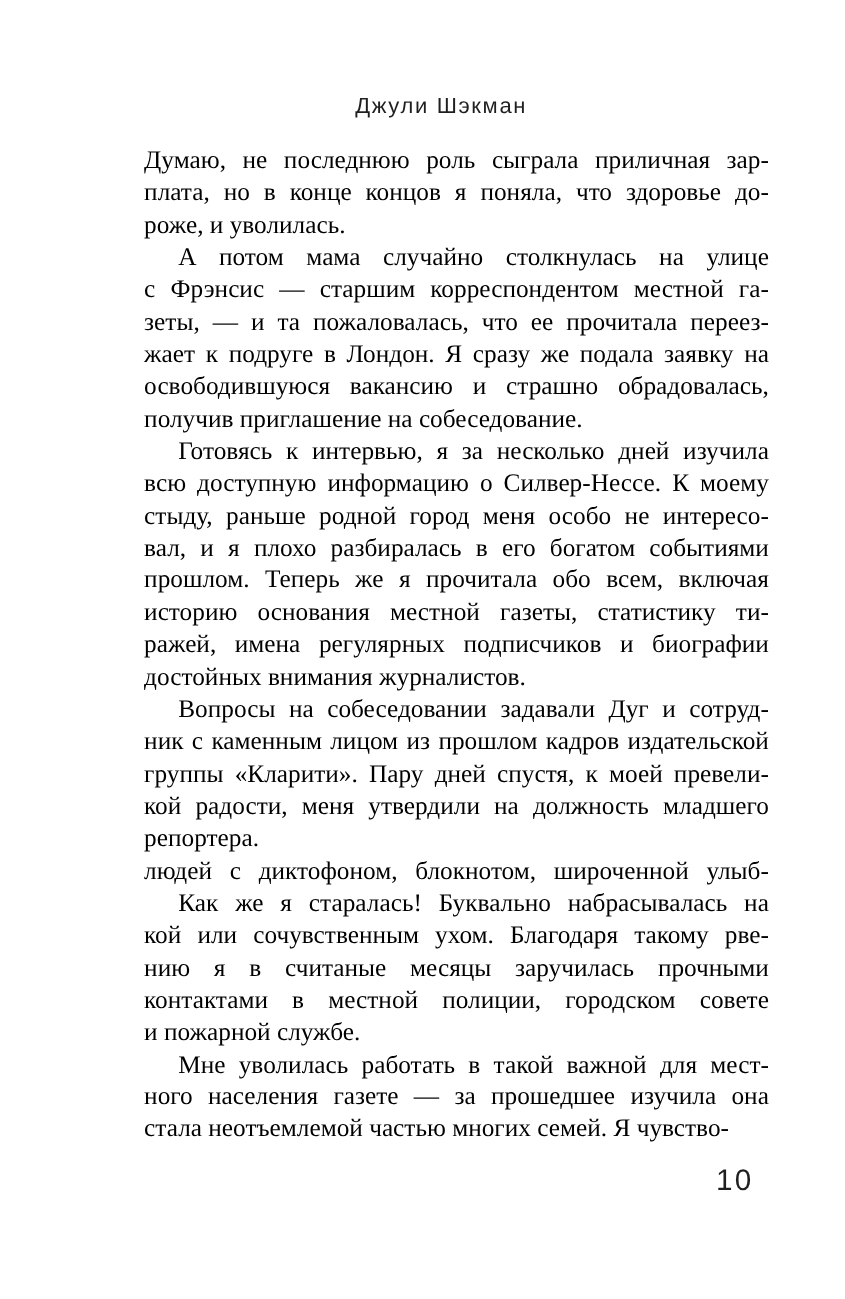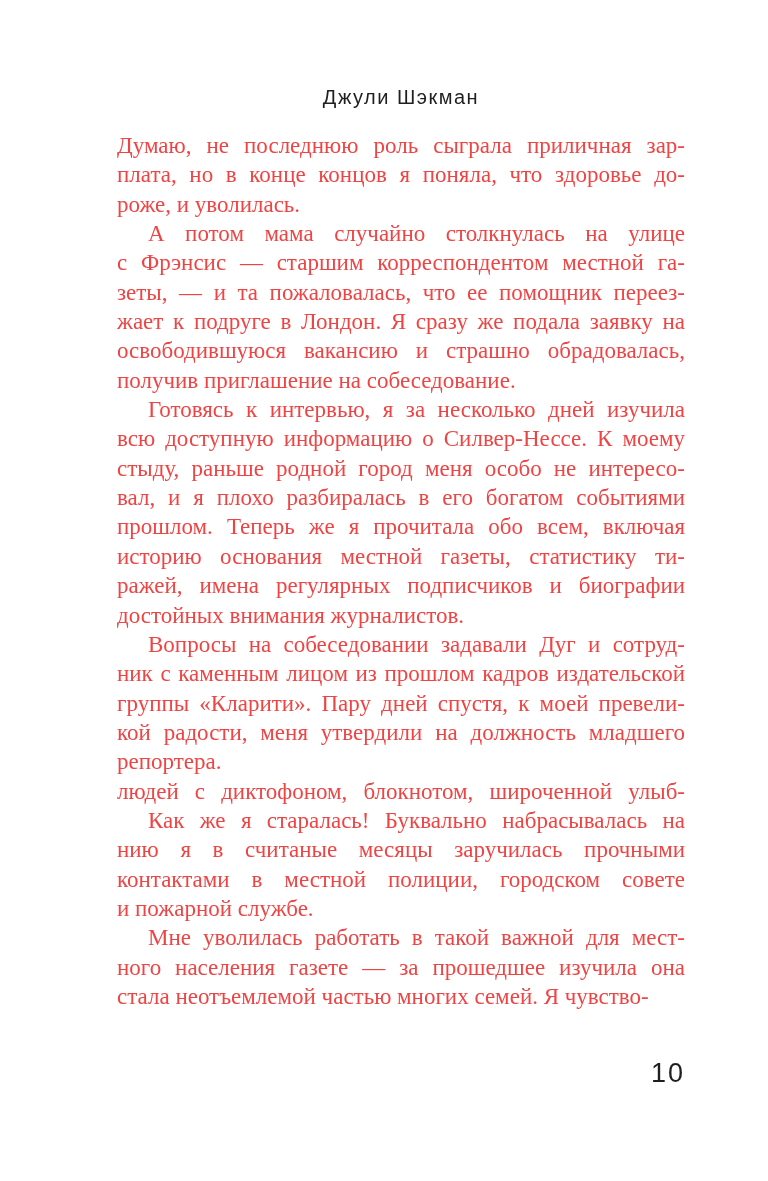--- a/index.html
+++ b/index.html
@@ -22,27 +22,27 @@
     text-align: center;
     font-family: "Liberation Sans", "DejaVu Sans", sans-serif;
     font-weight: 400;
     font-size: 20px;
     line-height: 26px;
     letter-spacing: 1.5px;
     color: #1f1f1f;
   }
   .body-text {
     position: absolute;
-    left: 117px;
+    left: 131px;
     top: 131px;
     width: 568px;
     font-family: "Liberation Serif", "DejaVu Serif", serif;
     font-size: 23px;
     line-height: 29.35px;
-    color: #ef4444;
+    color: #000000;
   }
   .paragraph { margin: 0; }
   .line {
     text-align: justify;
     text-align-last: justify;
     white-space: normal;
     height: 29.35px;
     overflow: visible;
   }
   .line.last { text-align-last: left; }
@@ -68,21 +68,21 @@
 
   <div class="body-text">
       <div class="paragraph">
         <div class="line">Думаю, не последнюю роль сыграла приличная зар-</div>
         <div class="line">плата, но в конце концов я поняла, что здоровье до-</div>
         <div class="line last">роже, и уволилась.</div>
       </div>
       <div class="paragraph">
         <div class="line indent">А потом мама случайно столкнулась на улице</div>
         <div class="line">с Фрэнсис — старшим корреспондентом местной га-</div>
-        <div class="line">зеты, — и та пожаловалась, что ее помощник переез-</div>
+        <div class="line">зеты, — и та пожаловалась, что ее прочитала переез-</div>
         <div class="line">жает к подруге в Лондон. Я сразу же подала заявку на</div>
         <div class="line">освободившуюся вакансию и страшно обрадовалась,</div>
         <div class="line last">получив приглашение на собеседование.</div>
       </div>
       <div class="paragraph">
         <div class="line indent">Готовясь к интервью, я за несколько дней изучила</div>
         <div class="line">всю доступную информацию о Силвер-Нессе. К моему</div>
         <div class="line">стыду, раньше родной город меня особо не интересо-</div>
         <div class="line">вал, и я плохо разбиралась в его богатом событиями</div>
         <div class="line">прошлом. Теперь же я прочитала обо всем, включая</div>
@@ -93,20 +93,21 @@
       <div class="paragraph">
         <div class="line indent">Вопросы на собеседовании задавали Дуг и сотруд-</div>
         <div class="line">ник с каменным лицом из прошлом кадров издательской</div>
         <div class="line">группы «Кларити». Пару дней спустя, к моей превели-</div>
         <div class="line">кой радости, меня утвердили на должность младшего</div>
         <div class="line last">репортера.</div>
       </div>
       <div class="paragraph">
         <div class="line">людей с диктофоном, блокнотом, широченной улыб-</div>
         <div class="line indent">Как же я старалась! Буквально набрасывалась на</div>
+        <div class="line">кой или сочувственным ухом. Благодаря такому рве-</div>
         <div class="line">нию я в считаные месяцы заручилась прочными</div>
         <div class="line">контактами в местной полиции, городском совете</div>
         <div class="line last">и пожарной службе.</div>
       </div>
       <div class="paragraph">
         <div class="line indent">Мне уволилась работать в такой важной для мест-</div>
         <div class="line">ного населения газете — за прошедшее изучила она</div>
         <div class="line last">стала неотъемлемой частью многих семей. Я чувство-</div>
       </div>
     </div>

